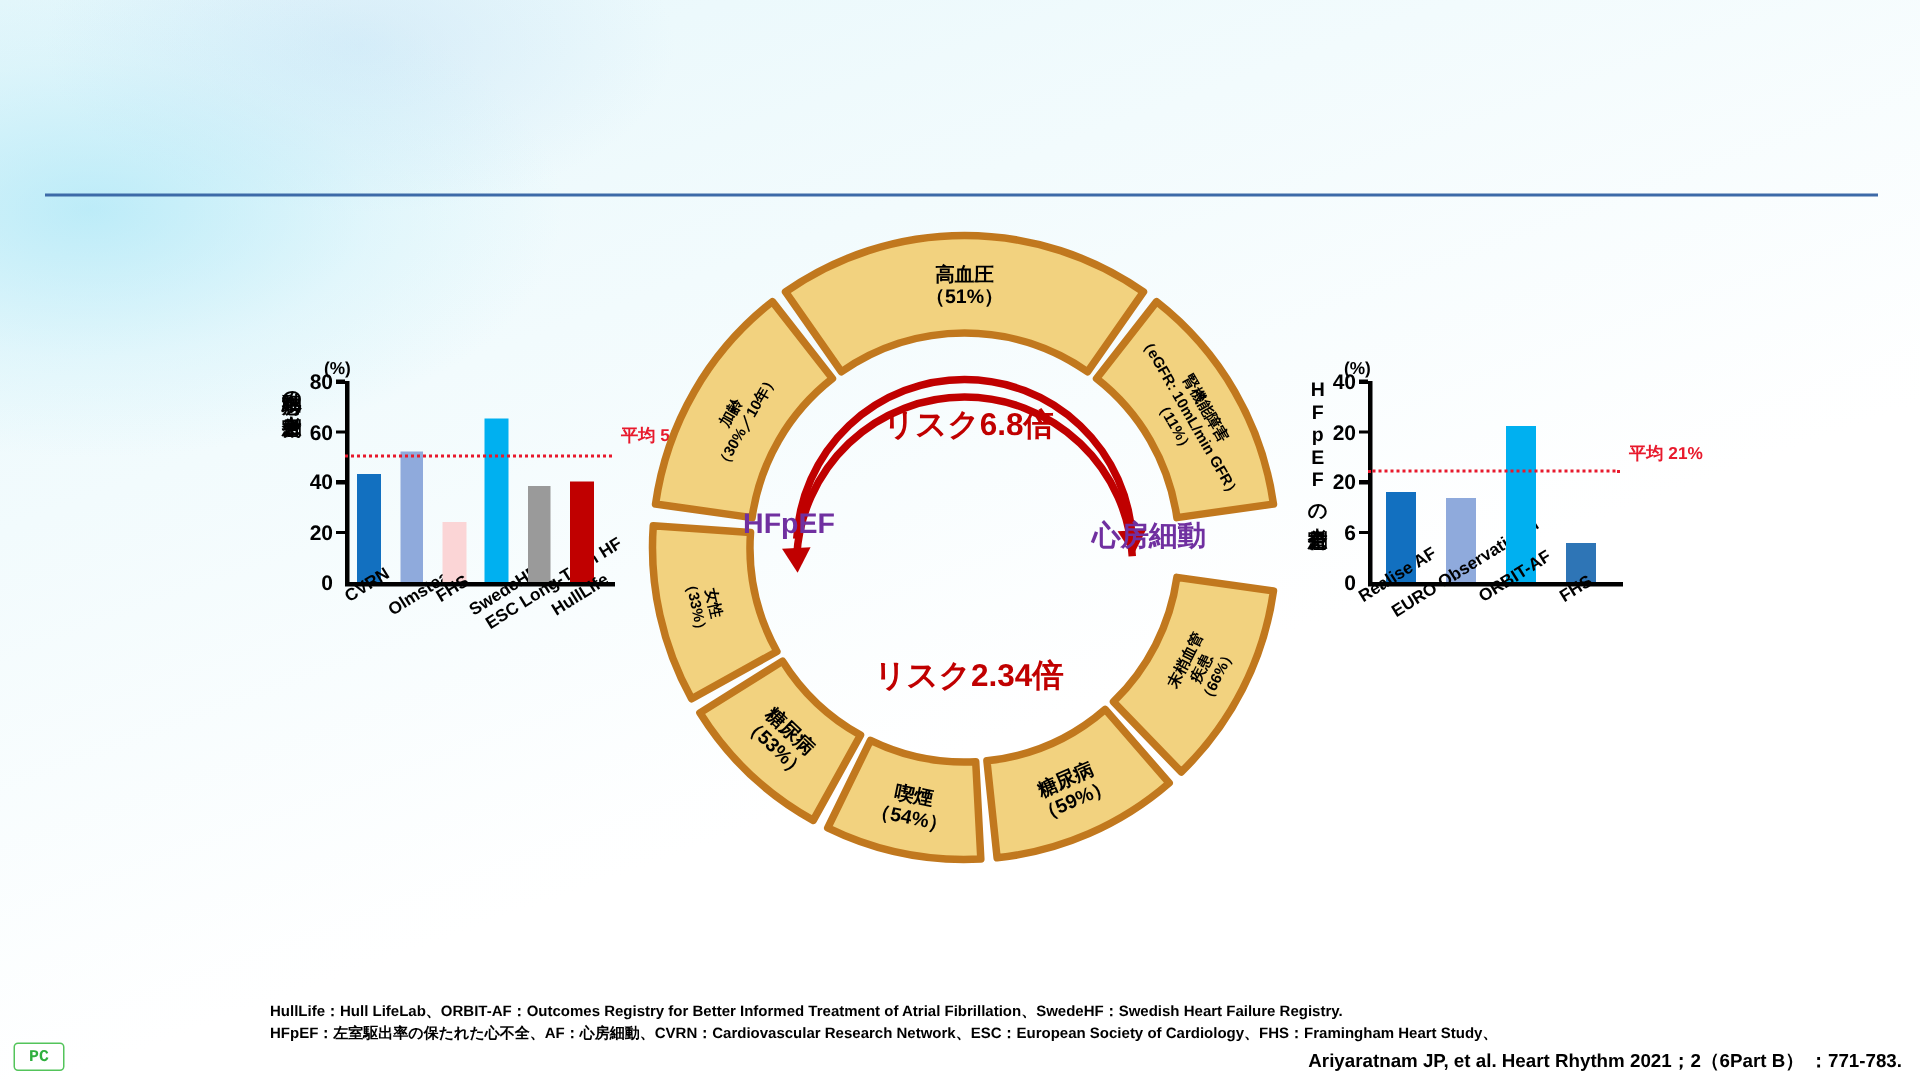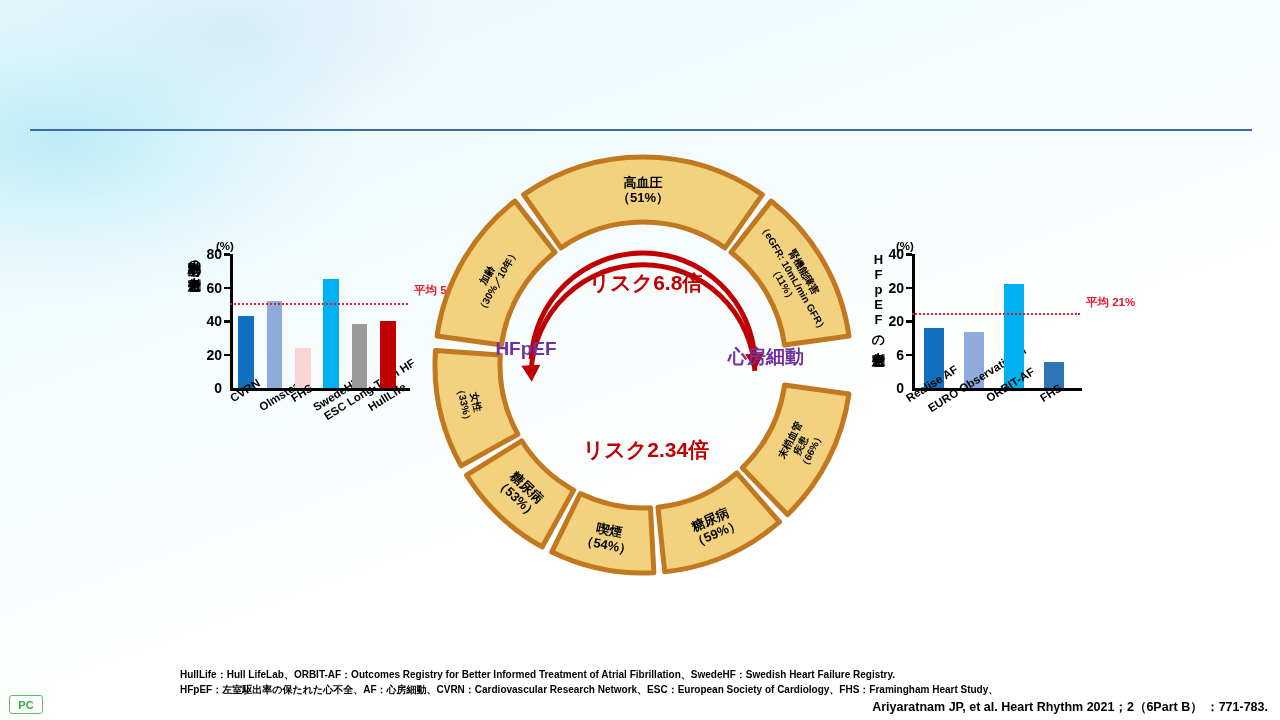--- a/index.html
+++ b/index.html
@@ -82,21 +82,21 @@
   }
   .citation {
     position: absolute; right: 12px; top: 699px;
     font-size: 12.5px; font-weight: bold; color: #000; white-space: nowrap;
   }
   .logo {
     position: absolute; left: 9px; top: 695px;
     width: 34px; height: 19px; border: 1.5px solid #53c45a; border-radius: 3px;
     background: #fff; display: flex; align-items: center; justify-content: center;
     font-size: 11px; font-weight: bold; color: #2faf3e; letter-spacing: 0px;
-    font-family: Liberation Sans, sans-serif;
+    font-family: Liberation Mono, monospace;
   }
 </style>
 </head>
 <body>
 
 <div id="slide">
 
   <div class="title-rule"></div>
 
   <div class="chart" id="left-chart" style="left:188px; top:240px; width:240px; height:215px;">

